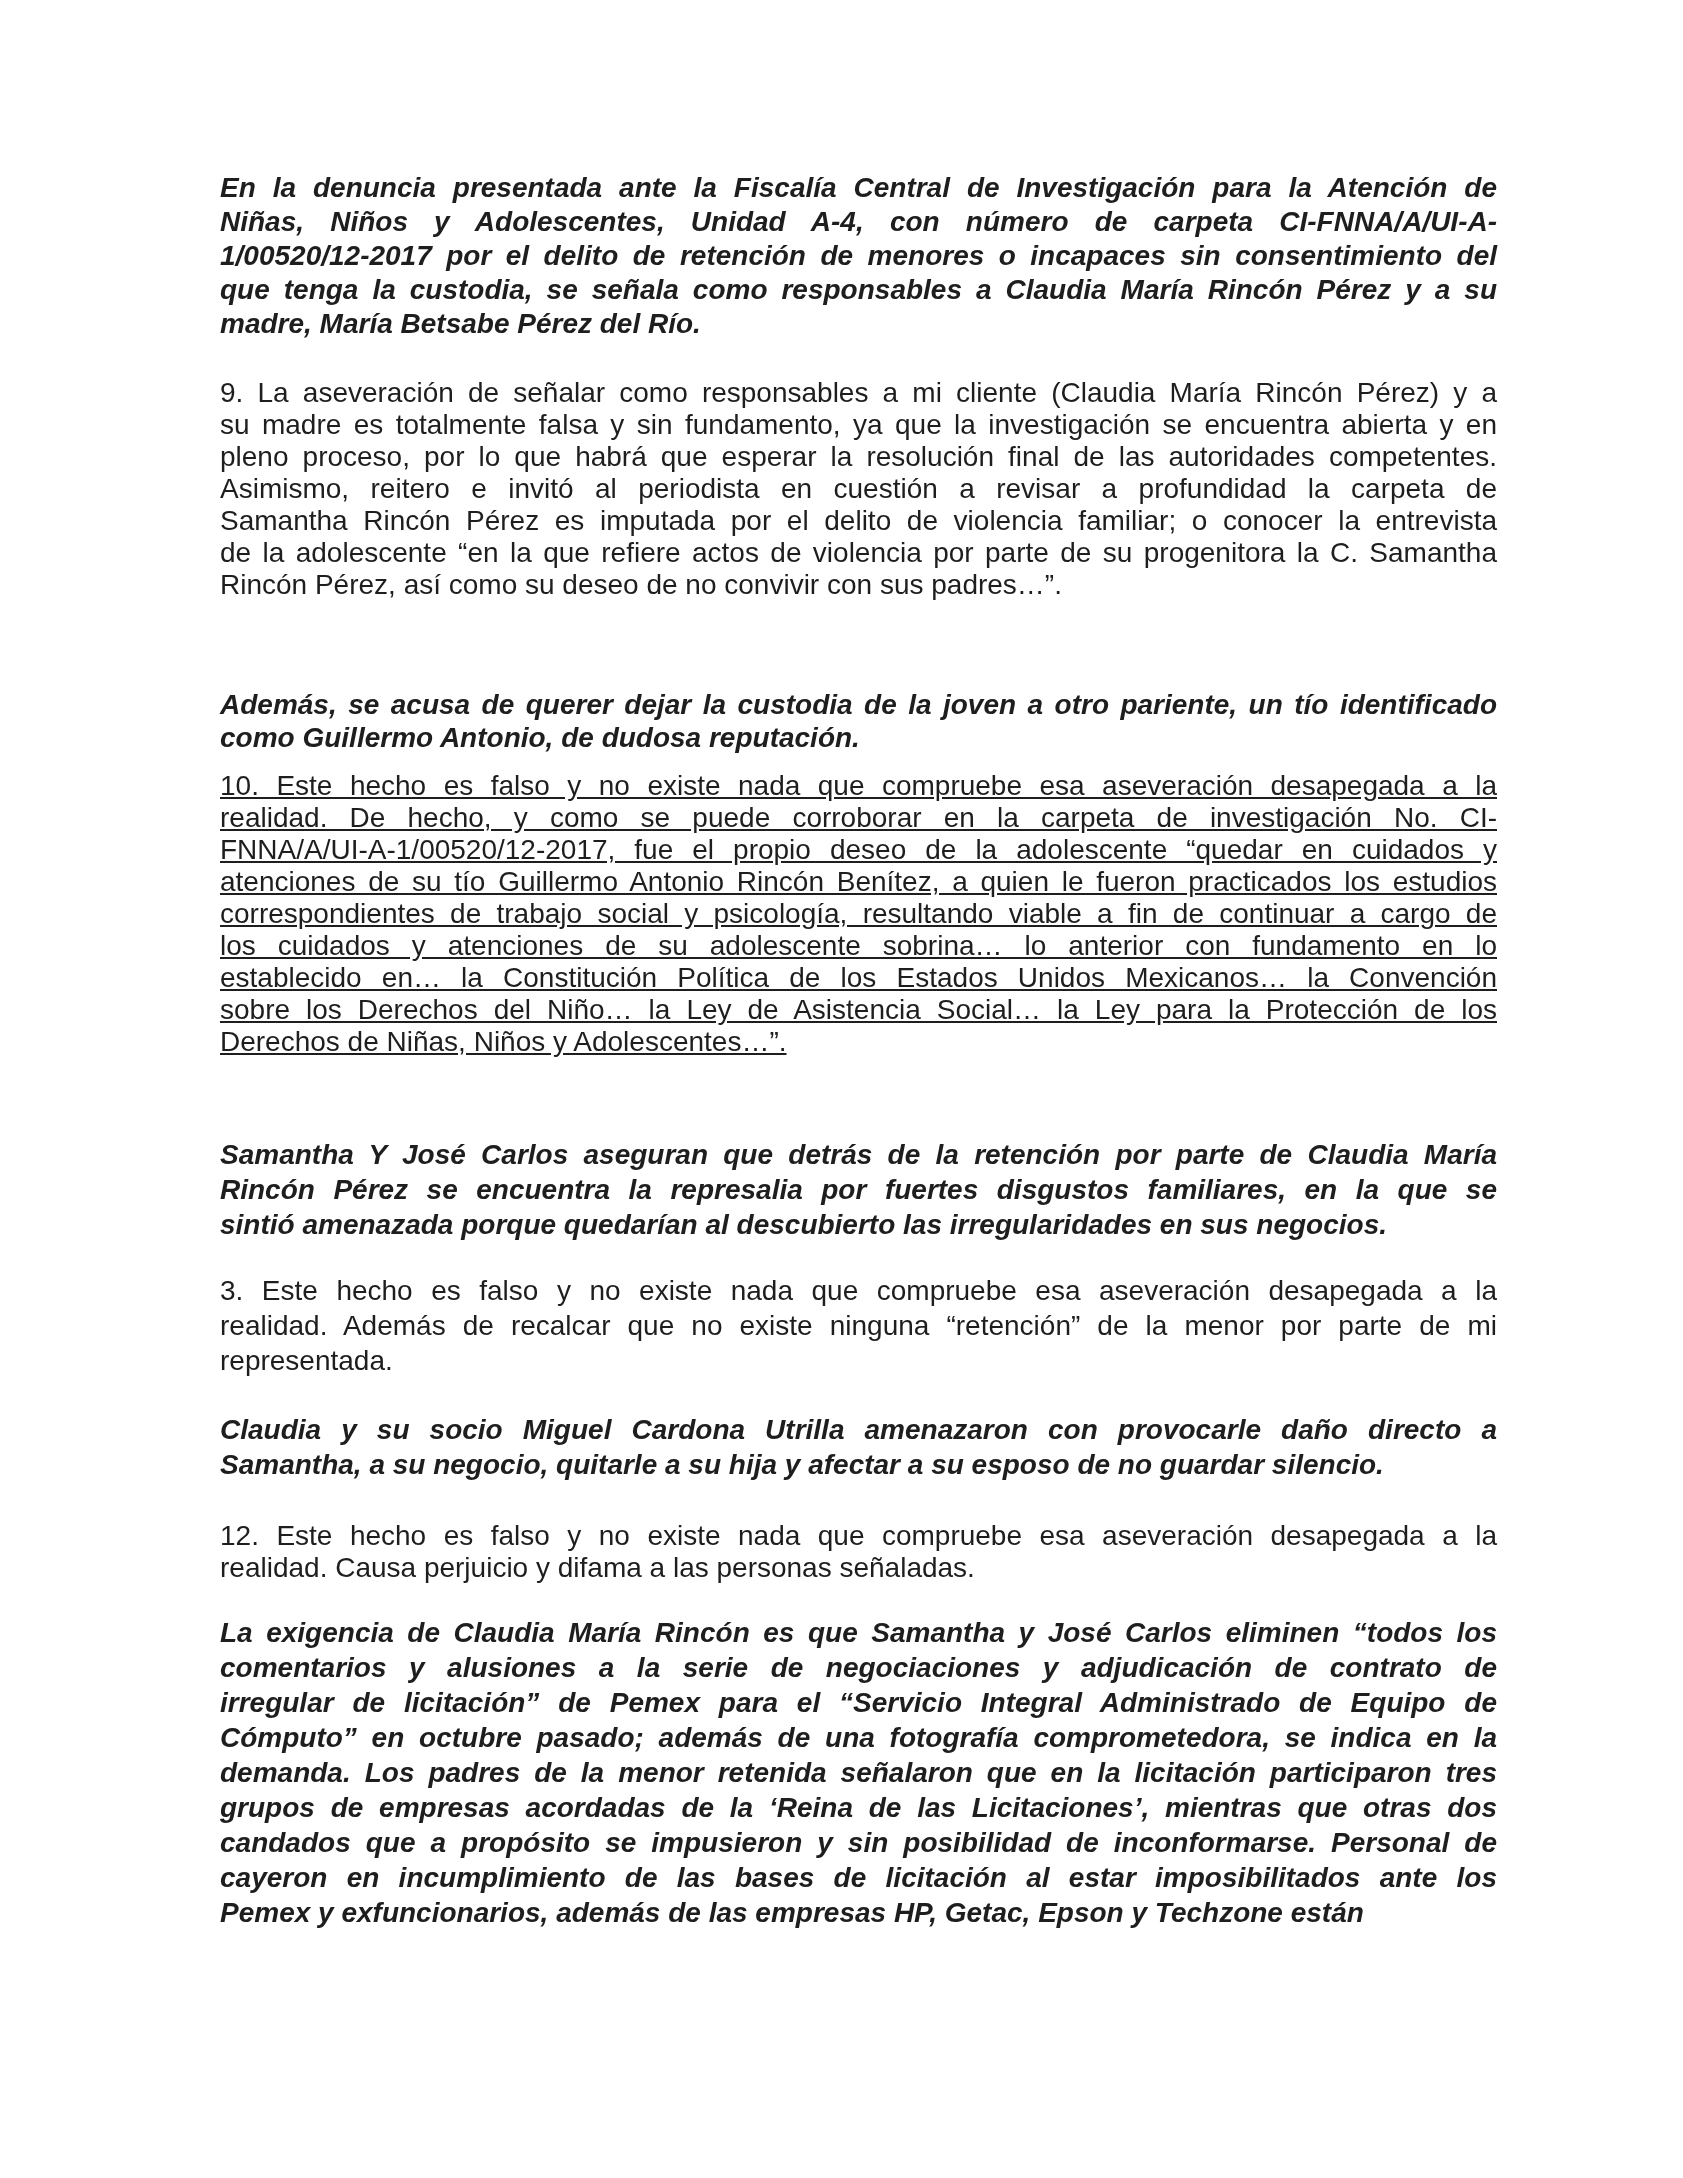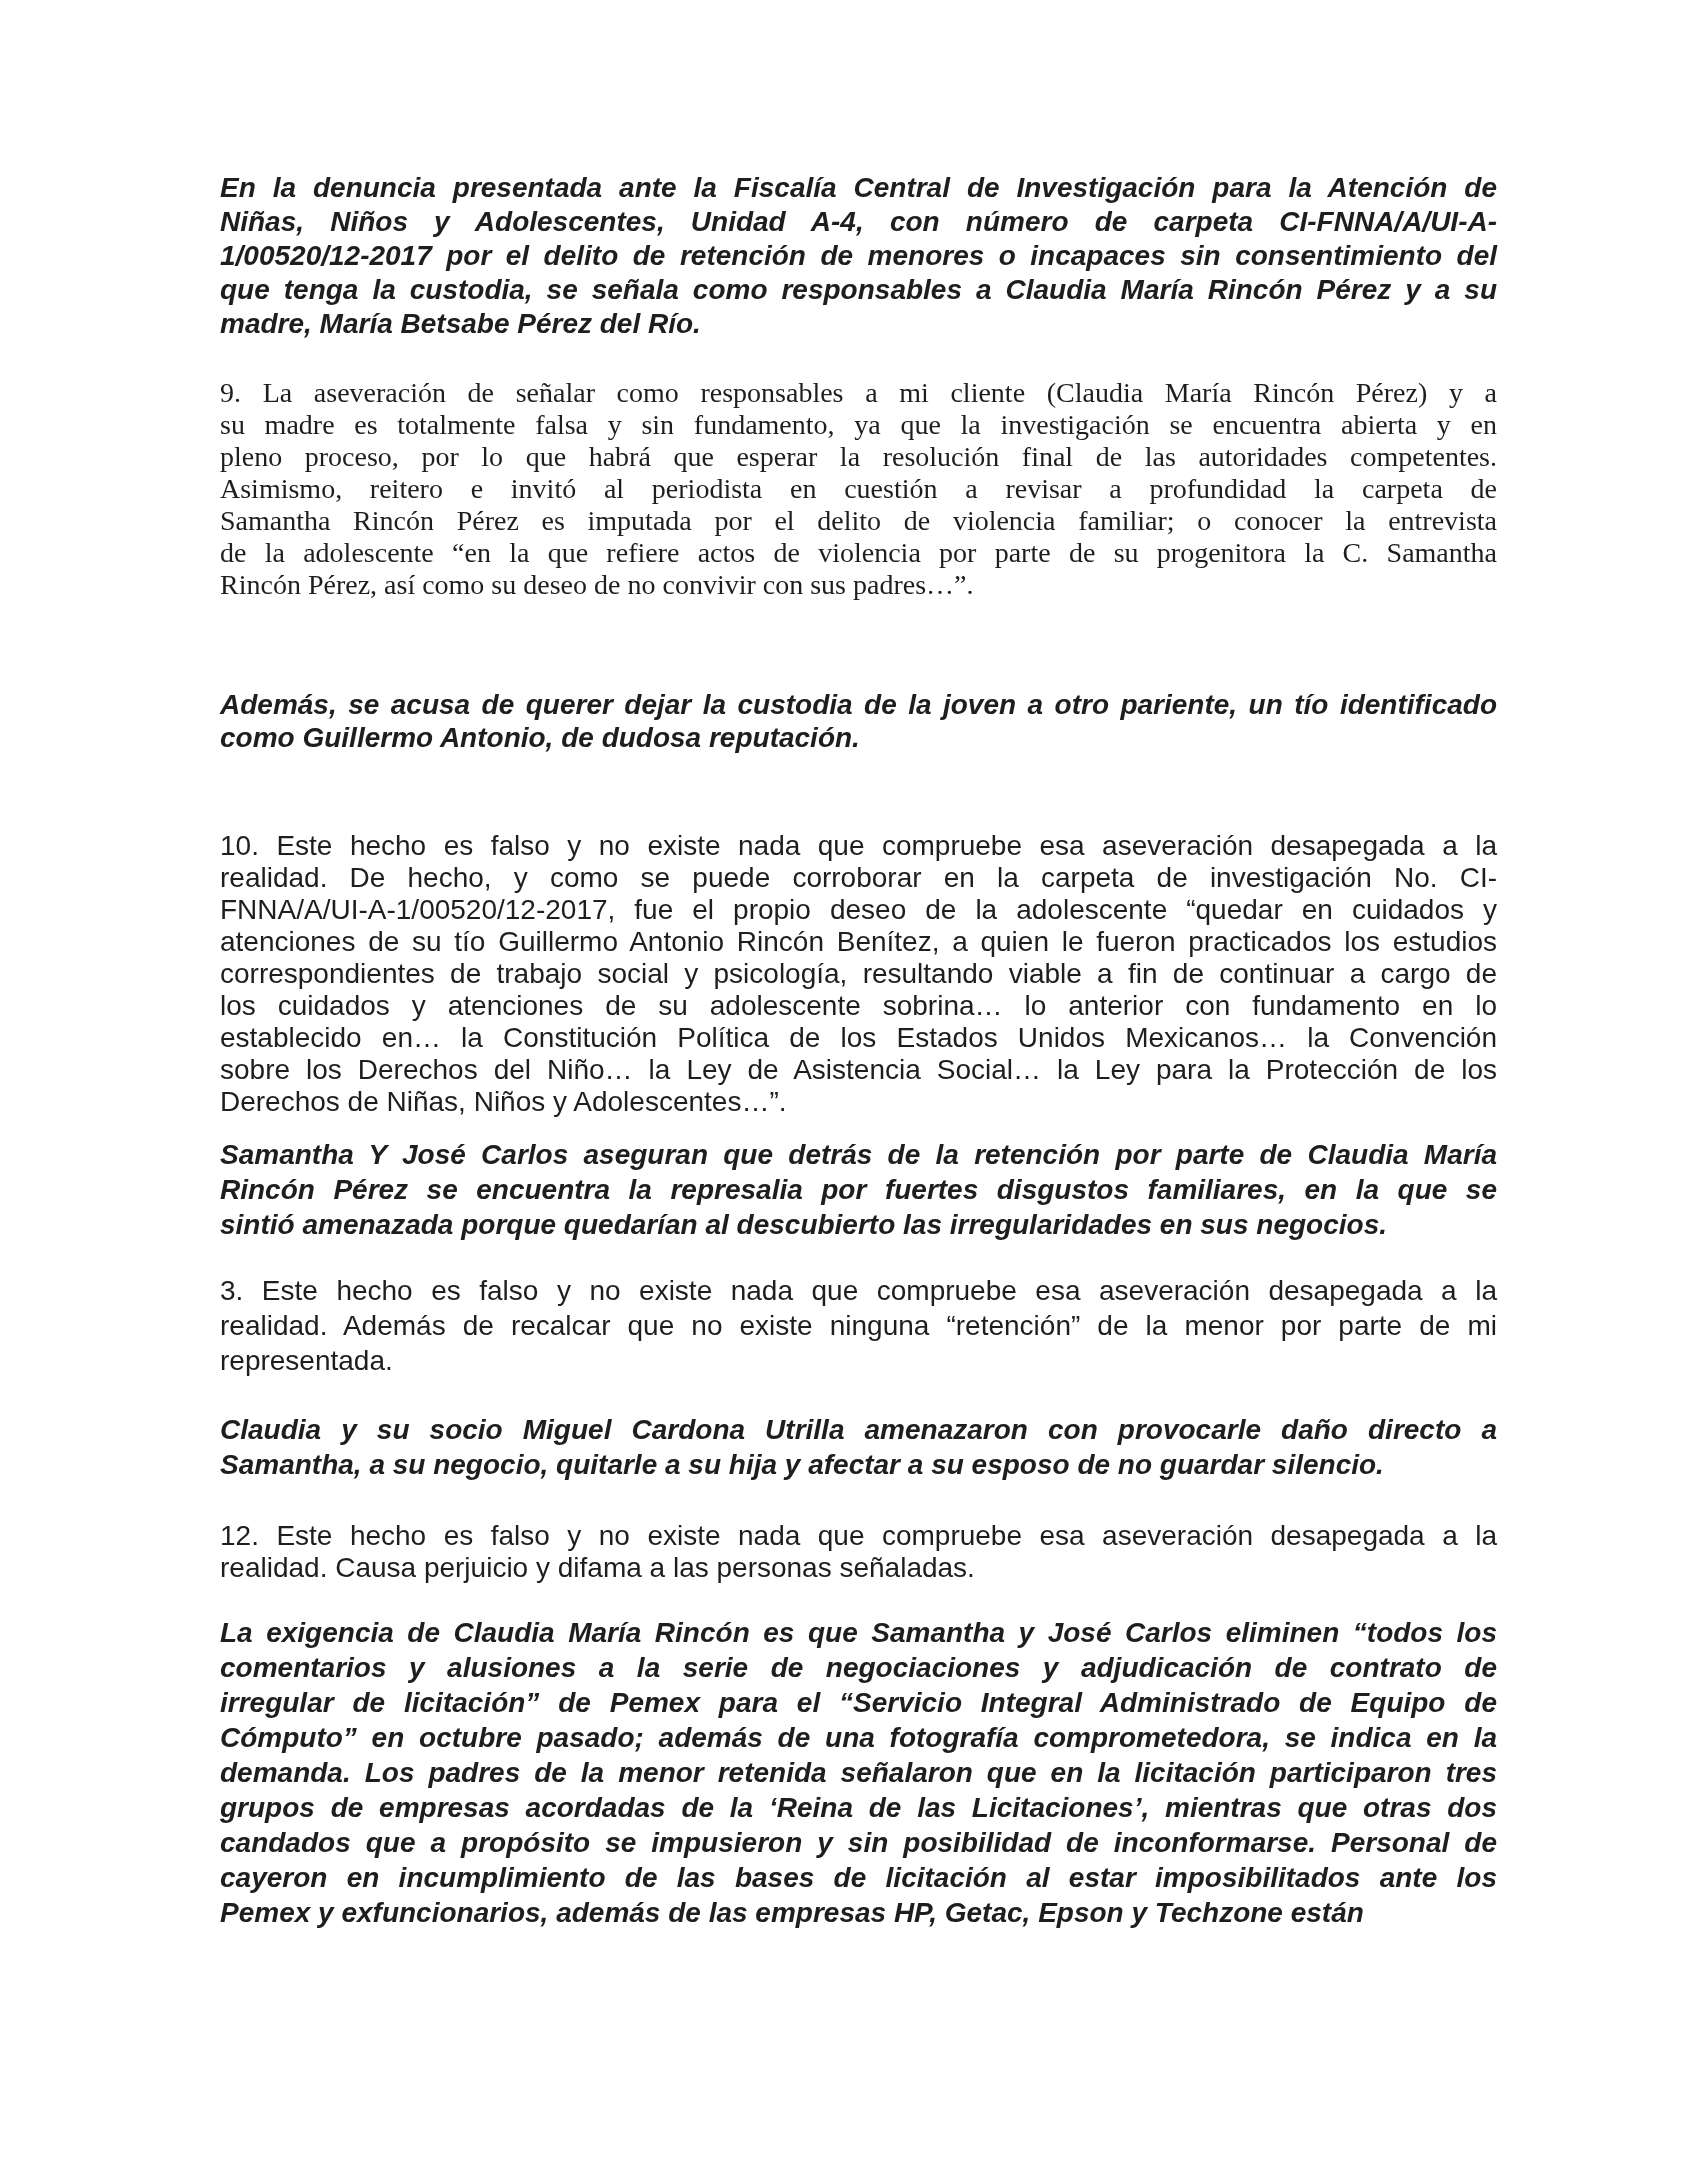--- a/index.html
+++ b/index.html
@@ -32,23 +32,23 @@
   }
   .ln {
     text-align: justify;
     text-align-last: justify;
   }
   .ln.ln-end {
     text-align-last: left;
   }
   
   .p0 { top: 171px;  line-height: 34px; }
-  .p1 { top: 377px;  line-height: 32px; font-family: Liberation Serif, serif; }
+  .p1 { top: 377px;  line-height: 32px; }
   .p2 { top: 688px;  line-height: 33px; }
-  .p3 { top: 830px;  line-height: 32px; }
+  .p3 { top: 770px;  line-height: 32px; text-decoration: underline; }
   .p4 { top: 1137px; line-height: 35px; }
   .p5 { top: 1273px; line-height: 35px; }
   .p6 { top: 1412px; line-height: 35px; }
   .p7 { top: 1520px; line-height: 32px; }
   .p8 { top: 1615px; line-height: 35px; }
 </style>
 </head>
 <body>
 
 <div class="page">

